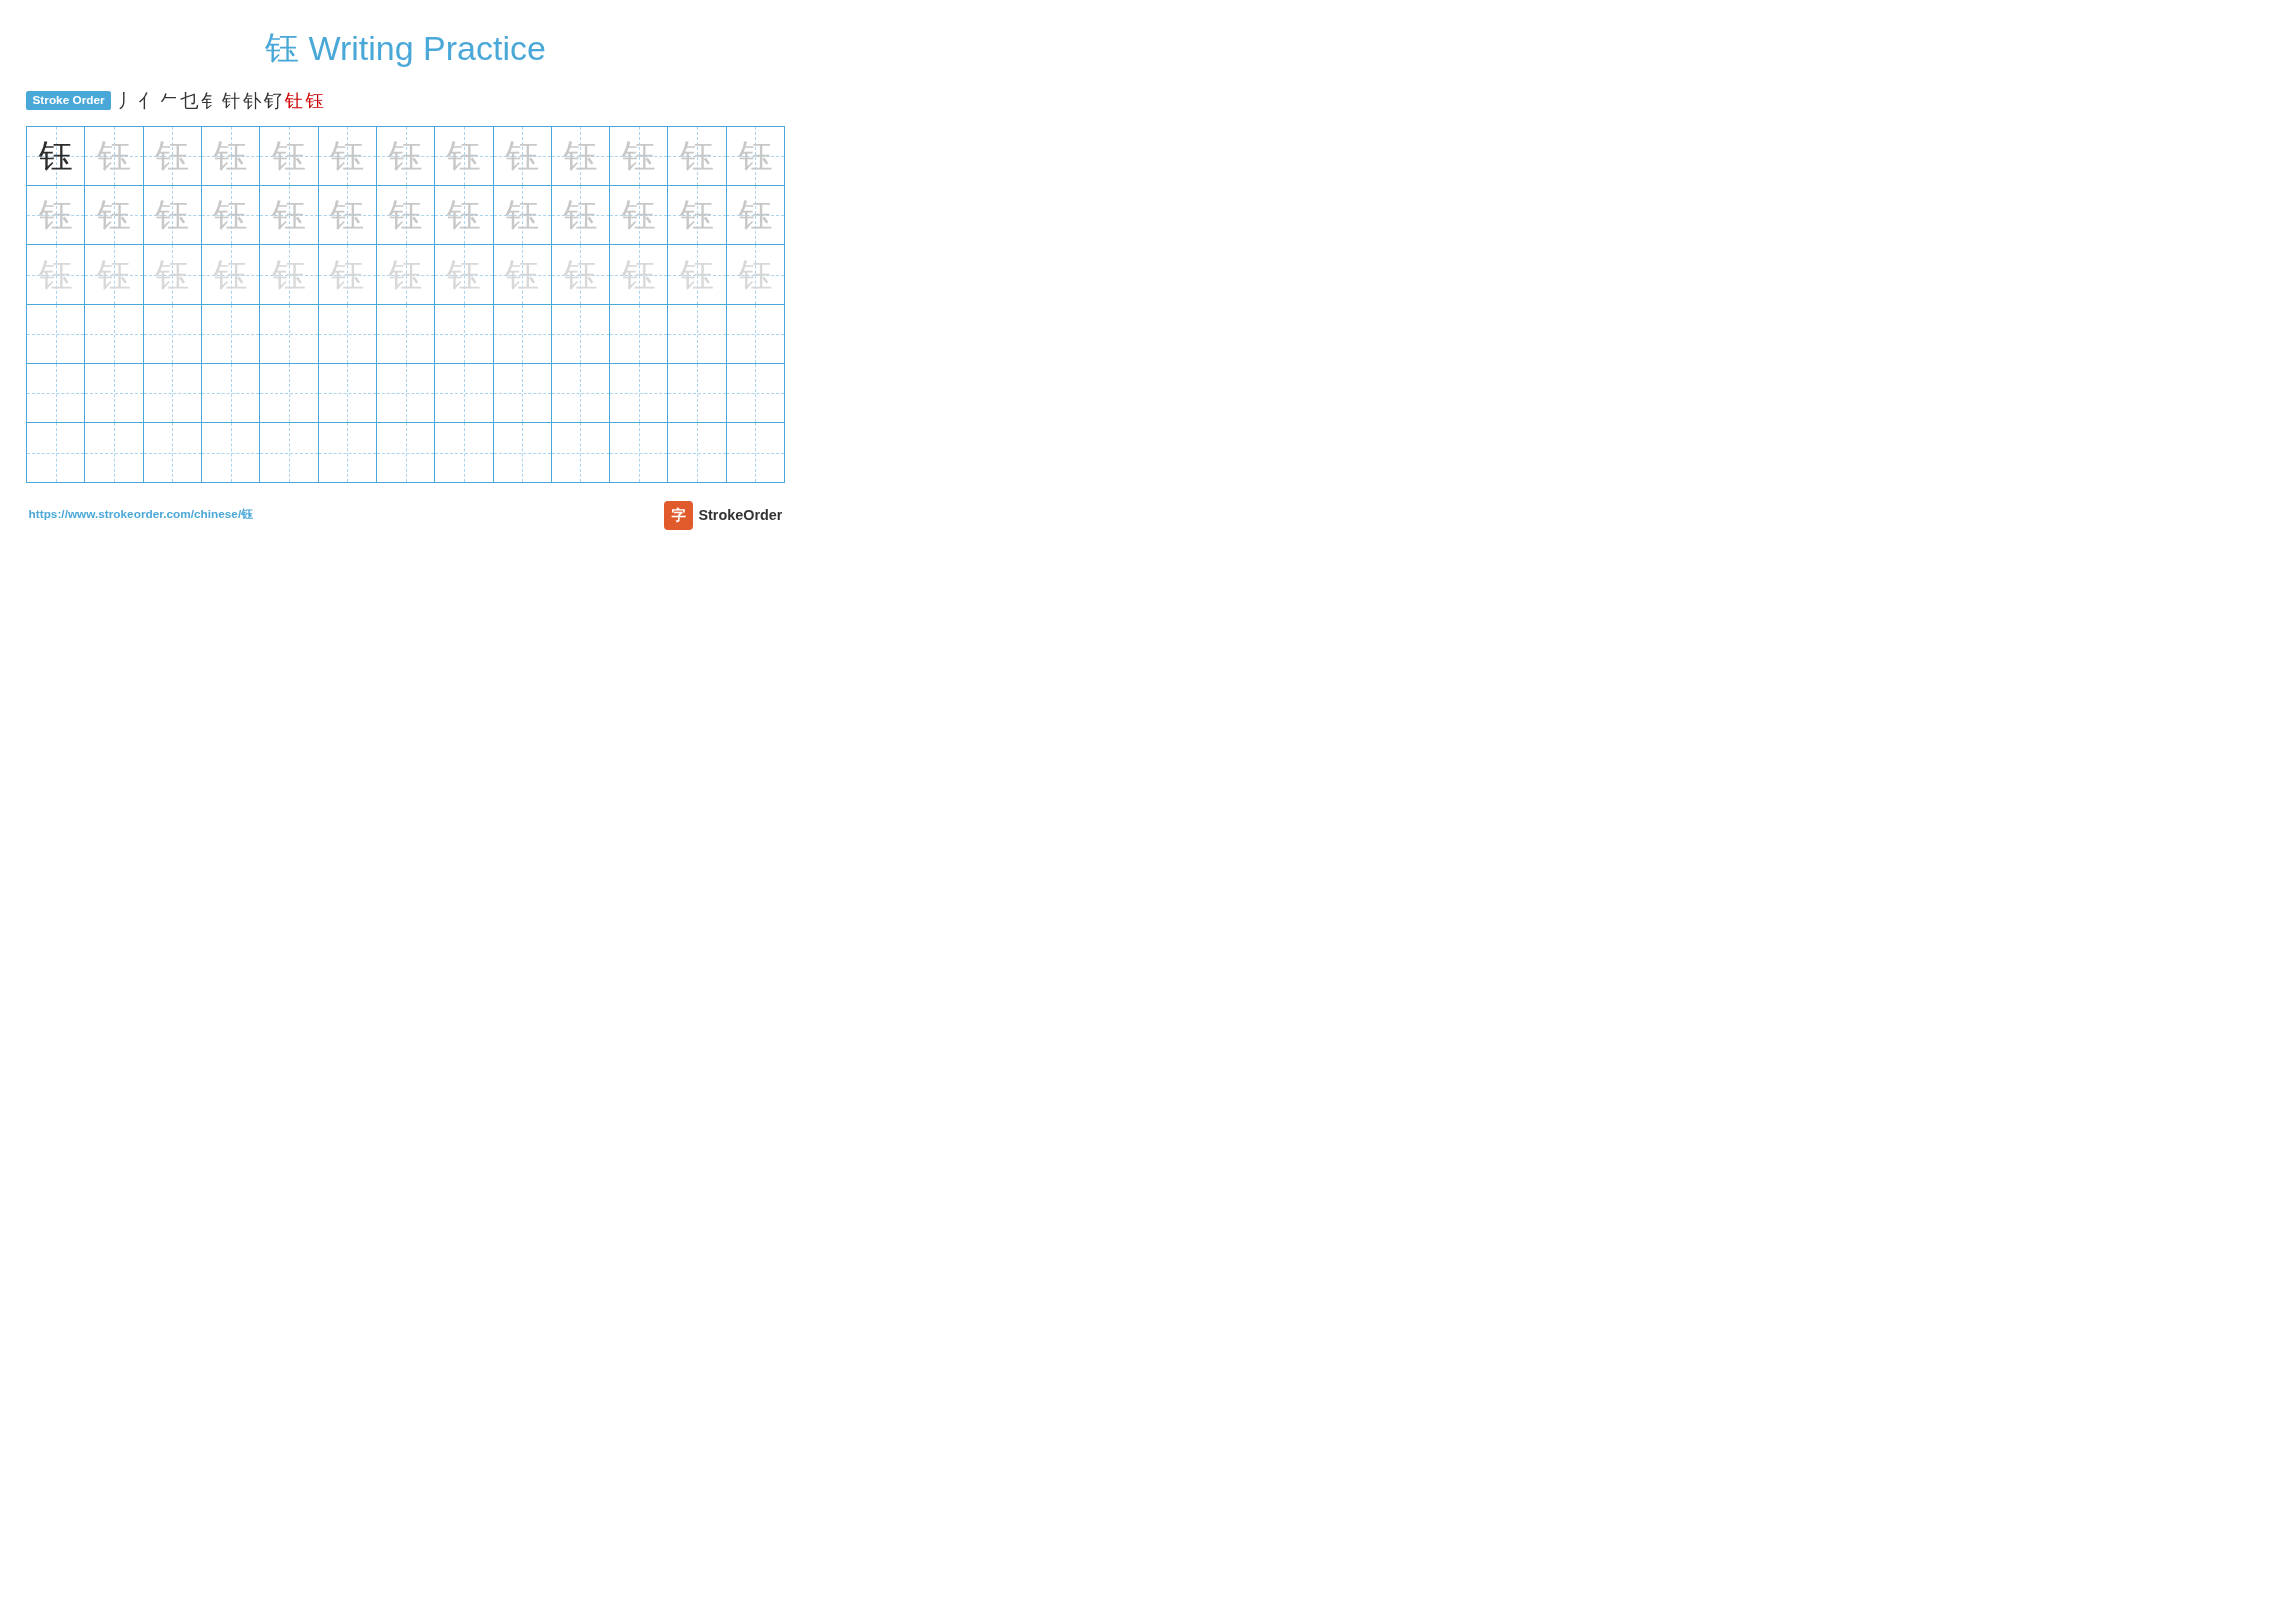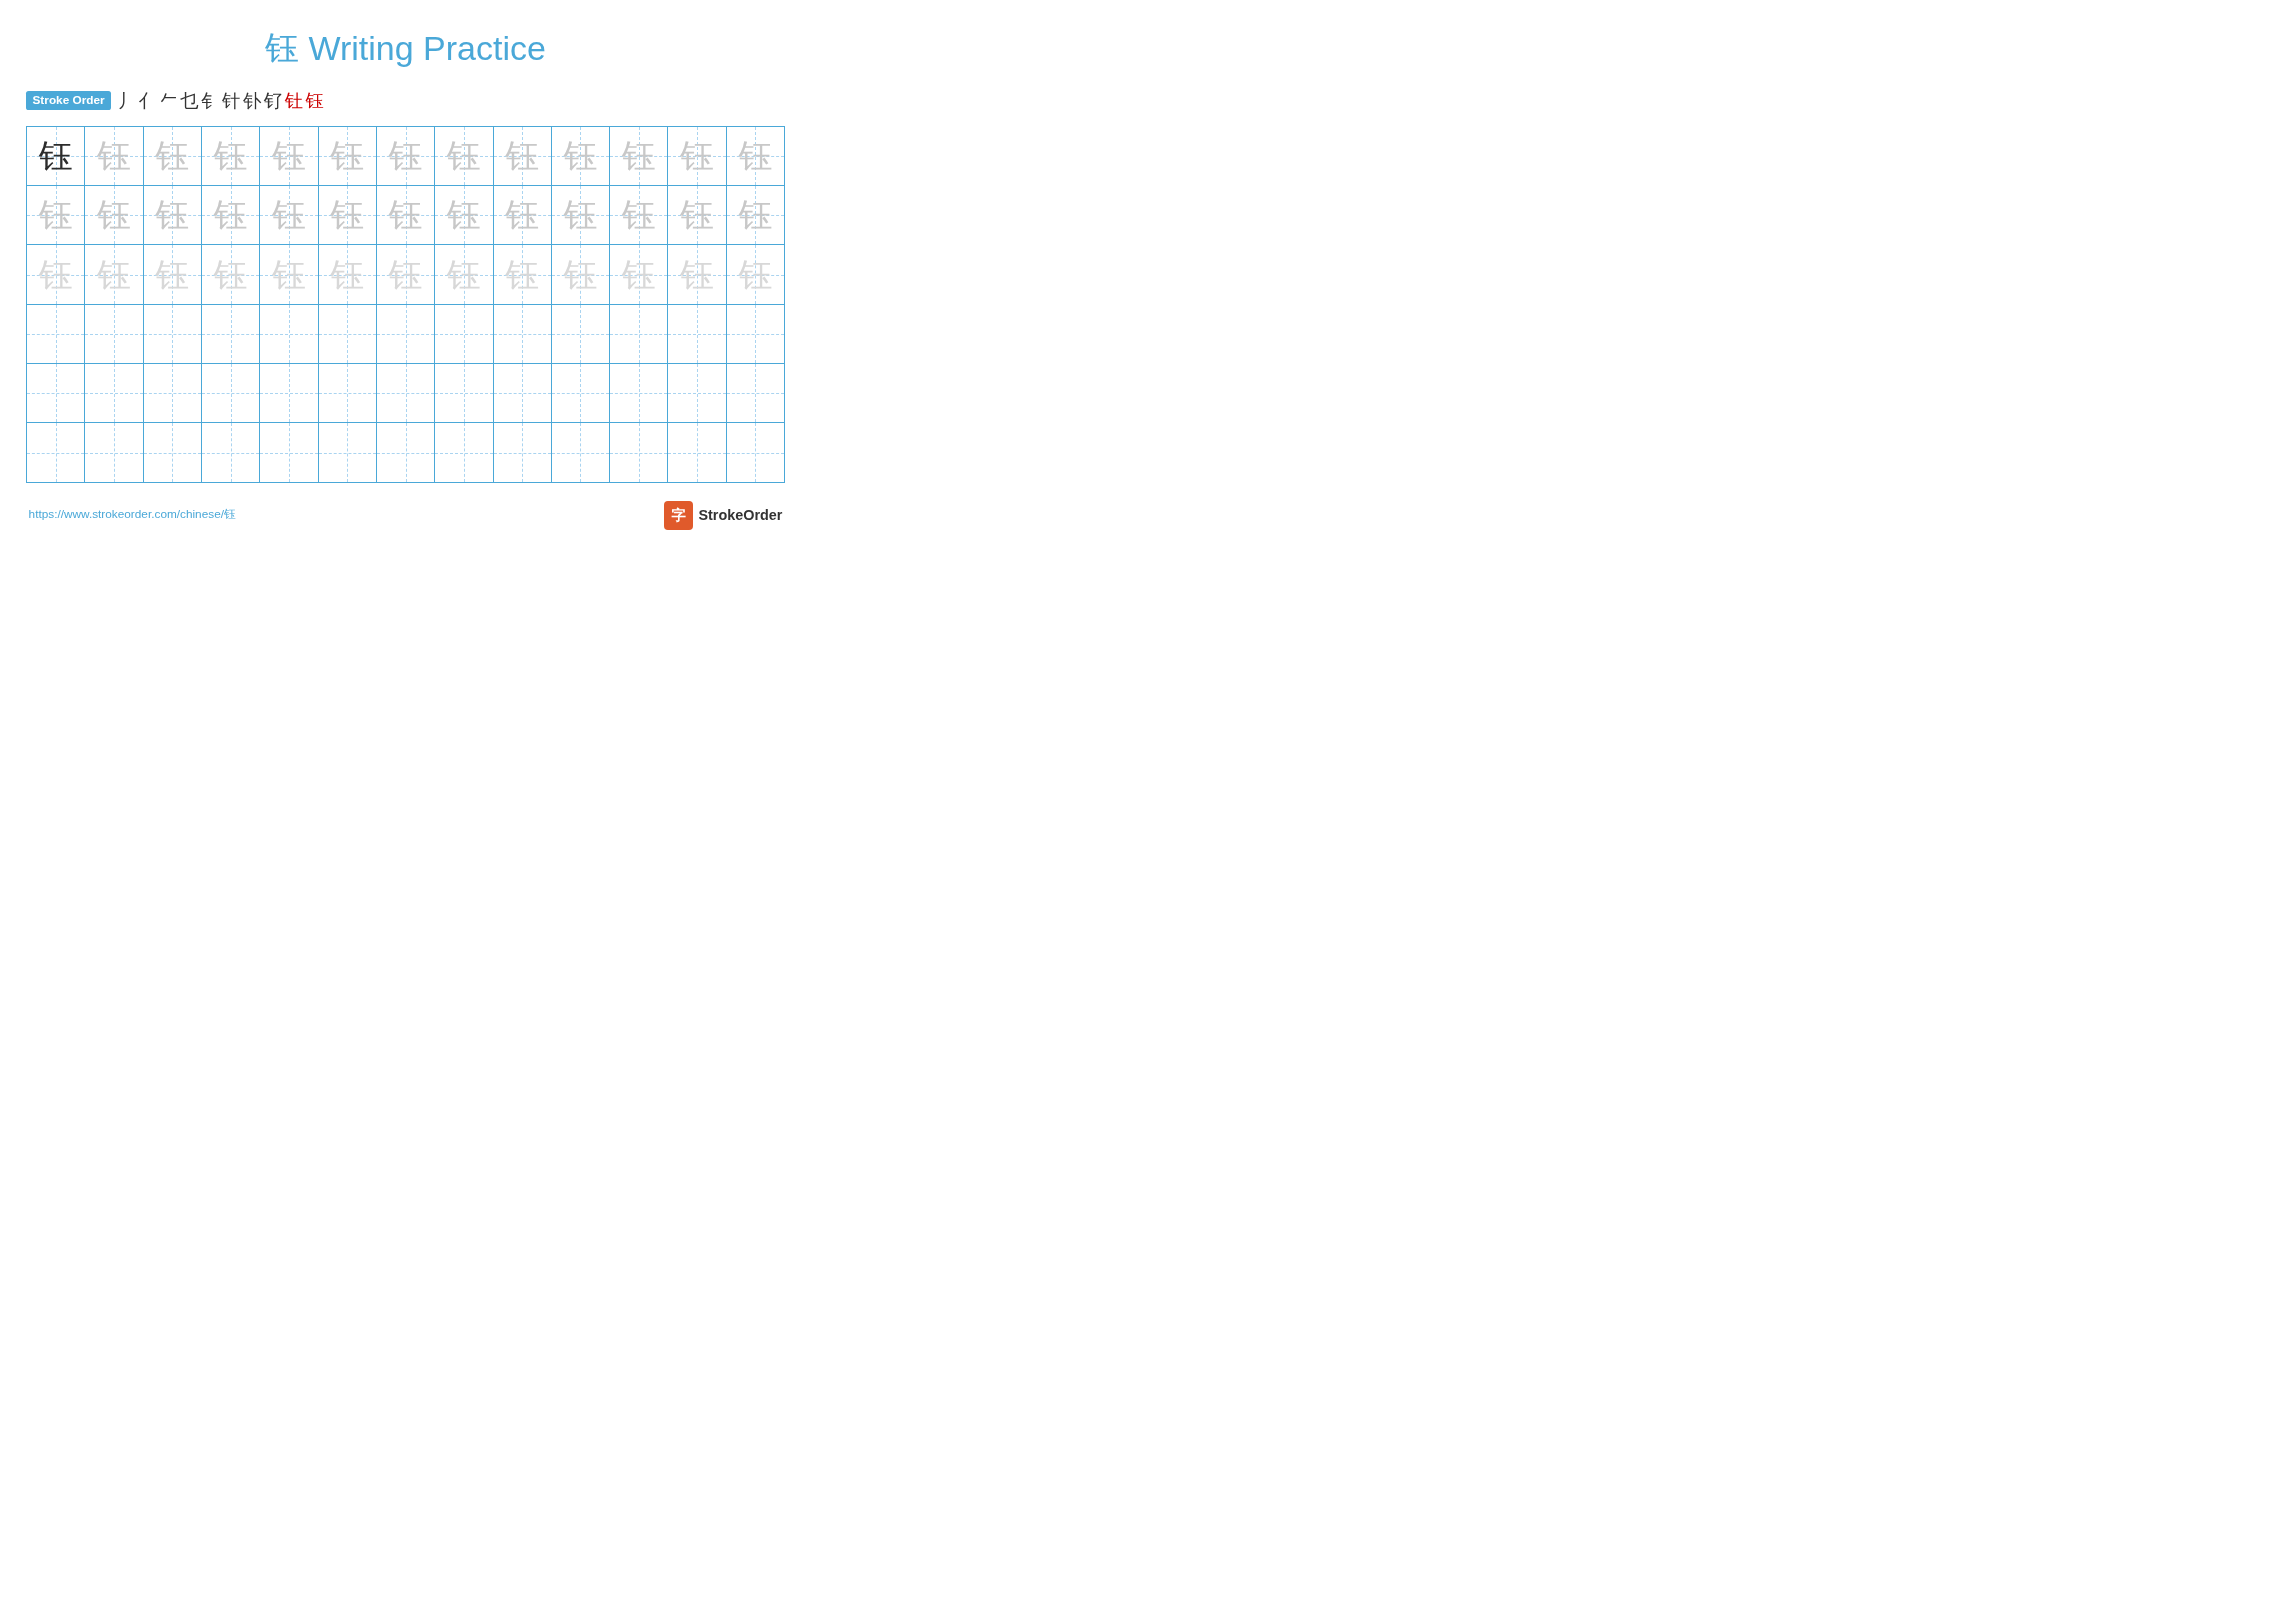--- a/index.html
+++ b/index.html
@@ -124,20 +124,21 @@
       display: flex;
       justify-content: space-between;
       align-items: center;
       margin-top: 18.3px;
       padding: 0 2.6px;
     }
 
     .footer-url {
       color: #4aa8d8;
       font-size: 11.8px;
+      font-weight: bold;
     }
 
     .footer-brand {
       display: flex;
       align-items: center;
       gap: 5.2px;
       font-size: 14.4px;
       font-weight: bold;
       color: #333;
     }

